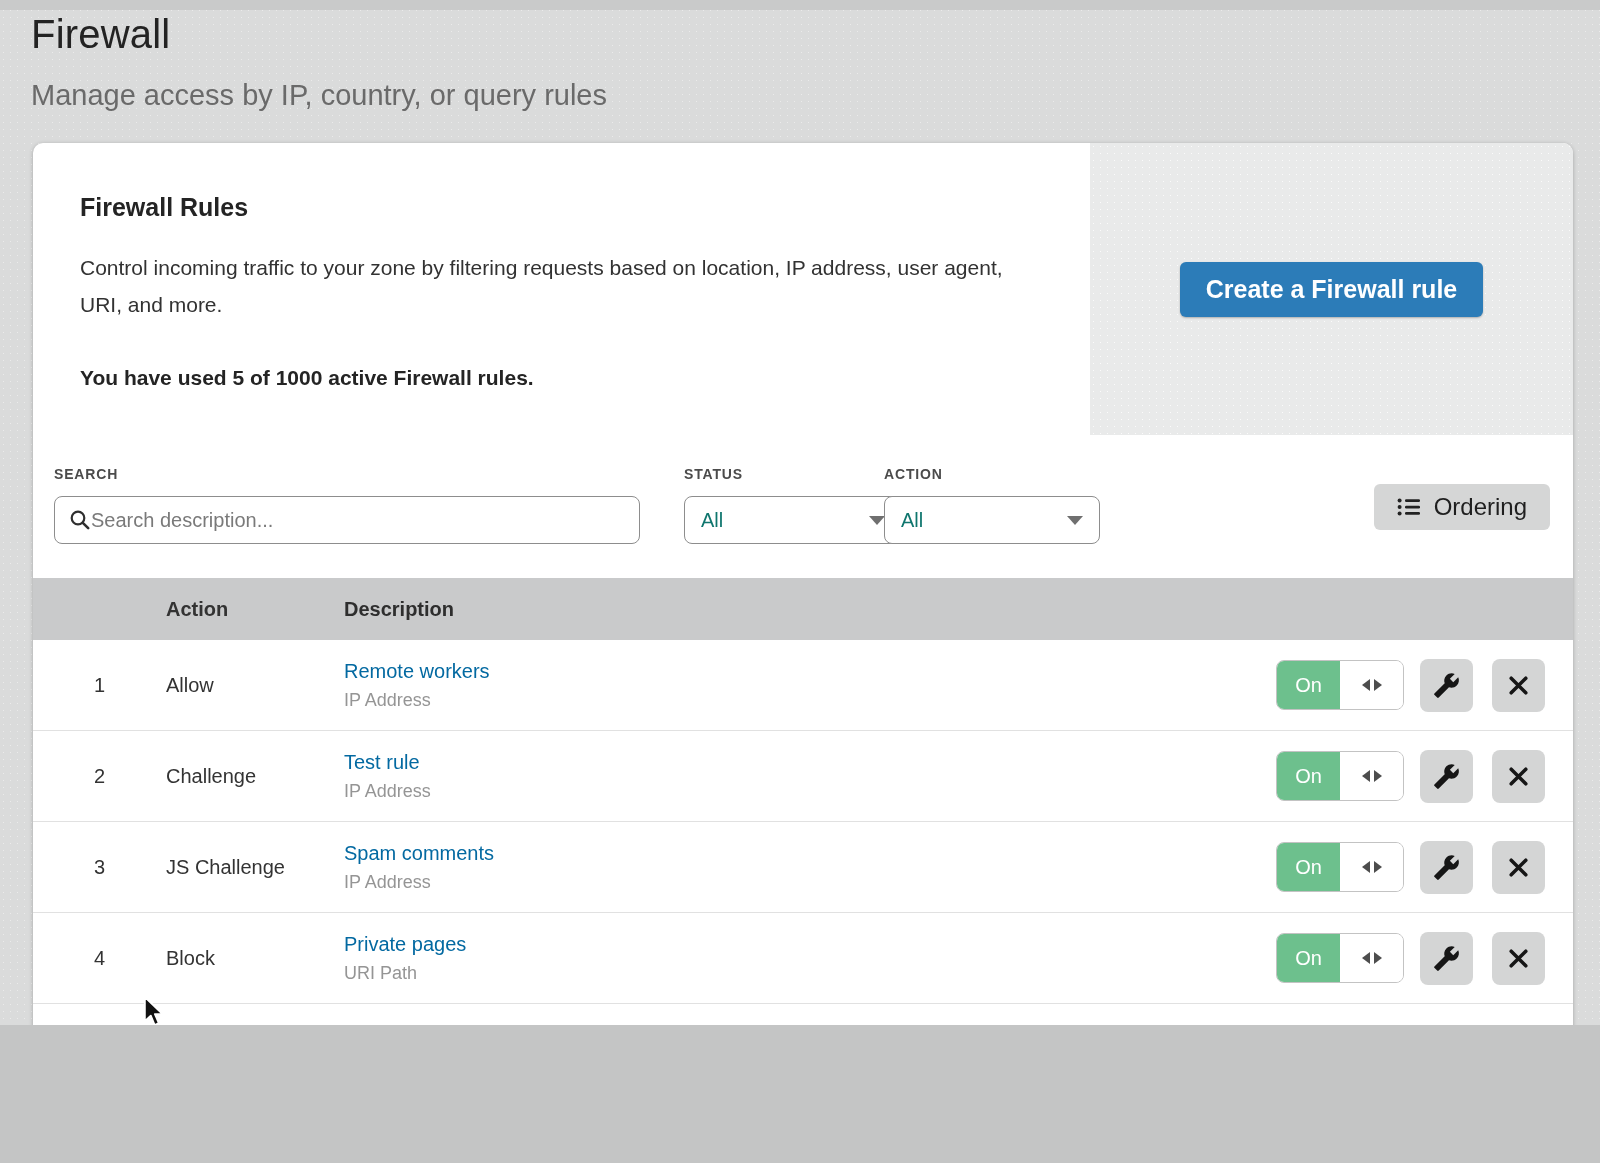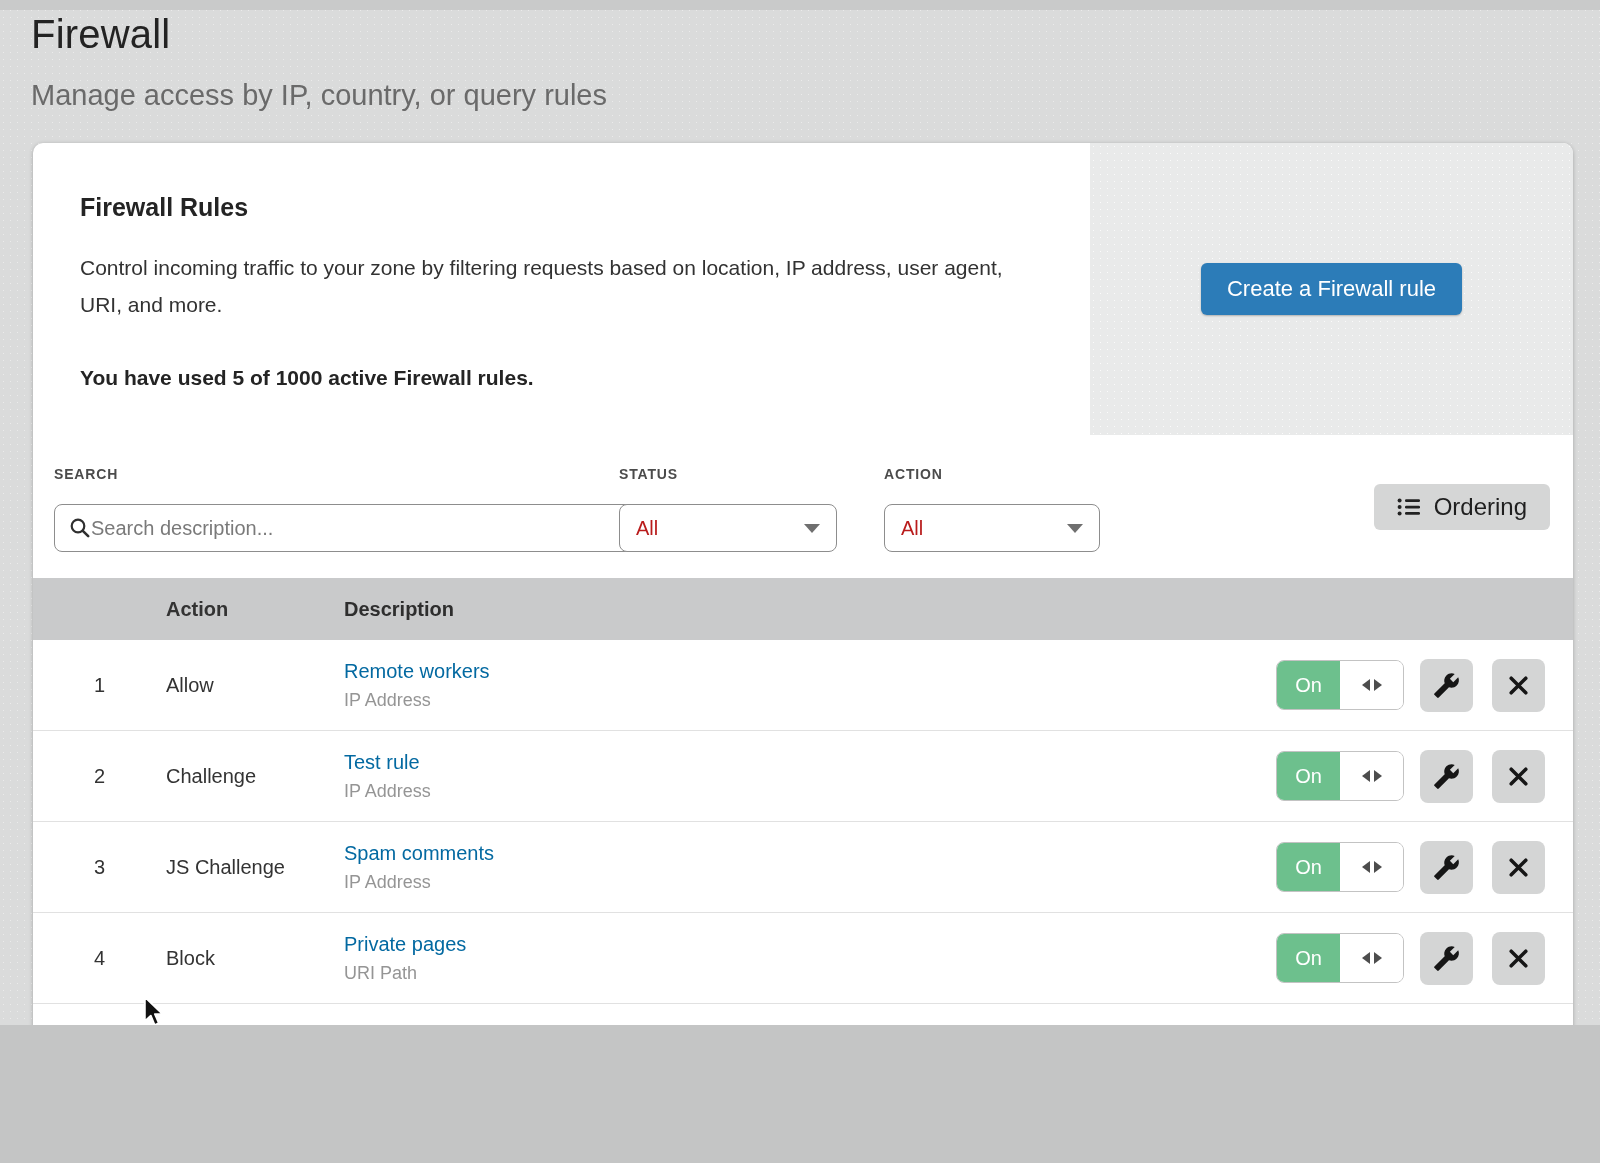--- a/index.html
+++ b/index.html
@@ -45,51 +45,51 @@
   .overview-side {
     width: 483px;
     background-color: #e9eaea;
     background-image: radial-gradient(rgba(255,255,255,0.8) 0.9px, transparent 1px);
     background-size: 7px 7px;
     display: flex; align-items: center; justify-content: center;
   }
   .btn-primary {
     background: #2c7cb8; color: #ffffff;
     border: none; border-radius: 6px;
-    font-family: inherit; font-size: 22px; font-weight: 400;
+    font-family: inherit; font-size: 25px; font-weight: 700;
     padding: 13px 26px; cursor: pointer;
     box-shadow: 0 1px 2px rgba(0,0,0,0.25);
   }
 
   
   .filters { position: relative; height: 143px; background: #fff; }
   .filter-label {
     display: block; font-size: 14px; font-weight: 700;
-    letter-spacing: 0.06em; color: #4b4b4b; margin-bottom: 22px;
+    letter-spacing: 0.06em; color: #4b4b4b; margin-bottom: 14px;
   }
   .fg { position: absolute; top: 31px; }
   .fg-search { left: 21px; width: 586px; }
-  .fg-status { left: 586px; width: 218px; }
+  .fg-status { left: 651px; width: 218px; }
   .fg-action { left: 851px; width: 216px; }
   .search-box {
     display: flex; align-items: center; 
     height: 48px; border: 1px solid #8d8d8d; border-radius: 8px;
     background: #fff; padding: 0 14px;
   }
   .search-box input {
     flex: 1; border: none; outline: none; background: transparent;
     font-family: inherit; font-size: 20px; color: #333;
   }
   .search-box input::placeholder { color: #7a7a7a; }
   .select {
     display: flex; align-items: center; justify-content: space-between;
     height: 48px; border: 1px solid #8d8d8d; border-radius: 8px;
     background: #fff; padding: 0 16px; cursor: pointer;
   }
-  .select-value { font-size: 20px; color: #b91c1c; }
+  .select-value { font-size: 20px; color: #0f766e; }
   .caret-down {
     width: 0; height: 0;
     border-left: 8px solid transparent; border-right: 8px solid transparent;
     border-top: 9px solid #6f6f6f;
   }
   .btn-ordering {
     position: absolute; right: 23px; top: 49px;
     display: flex; align-items: center; gap: 13px;
     height: 46px; padding: 0 23px;
     background: #d5d6d6; border: none; border-radius: 6px;

